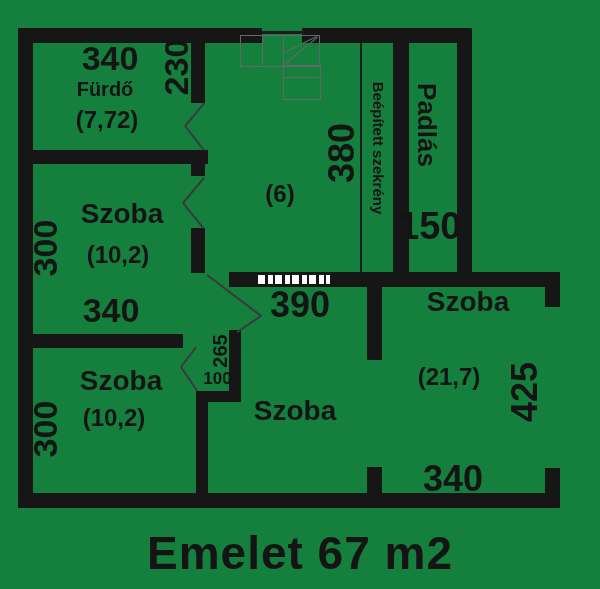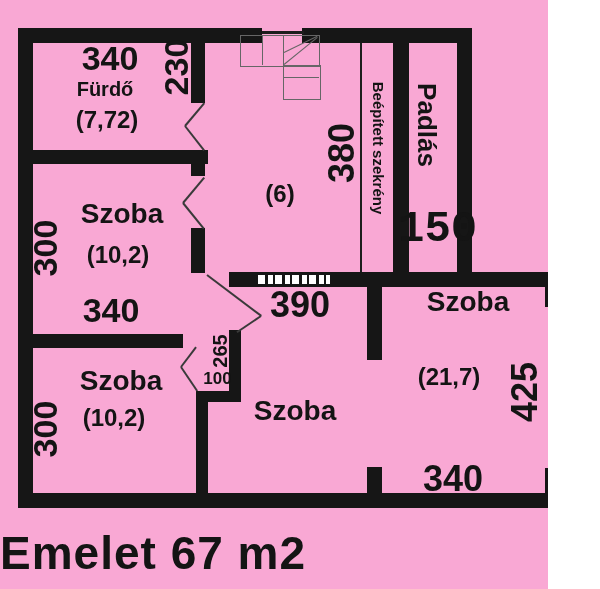--- a/index.html
+++ b/index.html
@@ -1,33 +1,33 @@
 <!DOCTYPE html>
 <html><head>
 <meta charset="utf-8">
 <style>
   html,body{margin:0;padding:0;background:#fff;}
   #canvas{
-    position:relative;width:548px;height:589px;background:#f9a8d4;overflow:hidden;
+    position:relative;width:600px;height:589px;background:#15803d;overflow:hidden;
     font-family:"Liberation Sans","DejaVu Sans",sans-serif;color:#141414;
   }
   .wall{position:absolute;background:#161616;}
   .thinline{position:absolute;background:#1d1d1d;}
   .stair{position:absolute;border:1px solid #666;background:transparent;}
   .stairline{position:absolute;background:#666;}
   .doorline{position:absolute;height:2px;background:#3a3a3a;transform-origin:0 50%;}
   .lbl{position:absolute;font-weight:700;text-align:center;line-height:1;white-space:nowrap;}
   .vlbl{position:absolute;font-weight:700;text-align:center;line-height:1;white-space:nowrap;
         display:flex;align-items:center;justify-content:center;}
   .rot-ccw{transform:rotate(-90deg);}
   .rot-cw{transform:rotate(90deg);}
   .hatch{position:absolute;background:
      repeating-linear-gradient(90deg,#ffffff 0 7px,#161616 7px 10px,#ffffff 10px 15px,#161616 15px 17px);
      border-top:1px solid #161616;border-bottom:1px solid #161616;}
-  #title{position:absolute;left:0;top:526px;width:600px;
+  #title{position:absolute;left:0;top:526px;width:600px;text-align:center;
          font-size:46px;font-weight:700;letter-spacing:1px;}
 </style>
 </head>
 <body>
 
 <div id="canvas">
 
   <div class="wall" style="left:18px;top:28px;width:15px;height:479px;"></div>
   <div class="wall" style="left:18px;top:28px;width:244px;height:15px;"></div>
   <div class="wall" style="left:302px;top:28px;width:170px;height:15px;"></div>
@@ -72,21 +72,21 @@
   <div class="lbl" style="left:70px;top:41px;width:80px;font-size:34px;">340</div>
   <div class="lbl" style="left:55px;top:79px;width:100px;font-size:20px;">Fürdő</div>
   <div class="lbl" style="left:57px;top:108px;width:100px;font-size:24px;">(7,72)</div>
   <div class="vlbl rot-ccw" style="left:146px;top:50px;width:60px;height:34px;font-size:34px;">230</div>
 
   <div class="lbl" style="left:240px;top:182px;width:80px;font-size:24px;">(6)</div>
   <div class="vlbl rot-ccw" style="left:310px;top:135px;width:64px;height:36px;font-size:36px;">380</div>
 
   <div class="vlbl rot-cw" style="left:309px;top:140px;width:140px;height:16px;font-size:15px;">Beépített szekrény</div>
   <div class="vlbl rot-cw" style="left:382px;top:112px;width:90px;height:26px;font-size:26px;">Padlás</div>
-  <div class="lbl" style="left:398px;top:207px;width:62px;font-size:44px;font-family:Liberation Mono, monospace;">150</div>
+  <div class="lbl" style="left:398px;top:207px;width:62px;font-size:38px;">150</div>
 
   <div class="lbl" style="left:62px;top:200px;width:120px;font-size:28px;">Szoba</div>
   <div class="lbl" style="left:58px;top:243px;width:120px;font-size:24px;">(10,2)</div>
   <div class="vlbl rot-ccw" style="left:15px;top:231px;width:60px;height:34px;font-size:34px;">300</div>
   <div class="lbl" style="left:66px;top:293px;width:90px;font-size:34px;">340</div>
 
   <div class="lbl" style="left:61px;top:367px;width:120px;font-size:28px;">Szoba</div>
   <div class="lbl" style="left:54px;top:406px;width:120px;font-size:24px;">(10,2)</div>
   <div class="vlbl rot-ccw" style="left:15px;top:412px;width:60px;height:34px;font-size:34px;">300</div>
 

